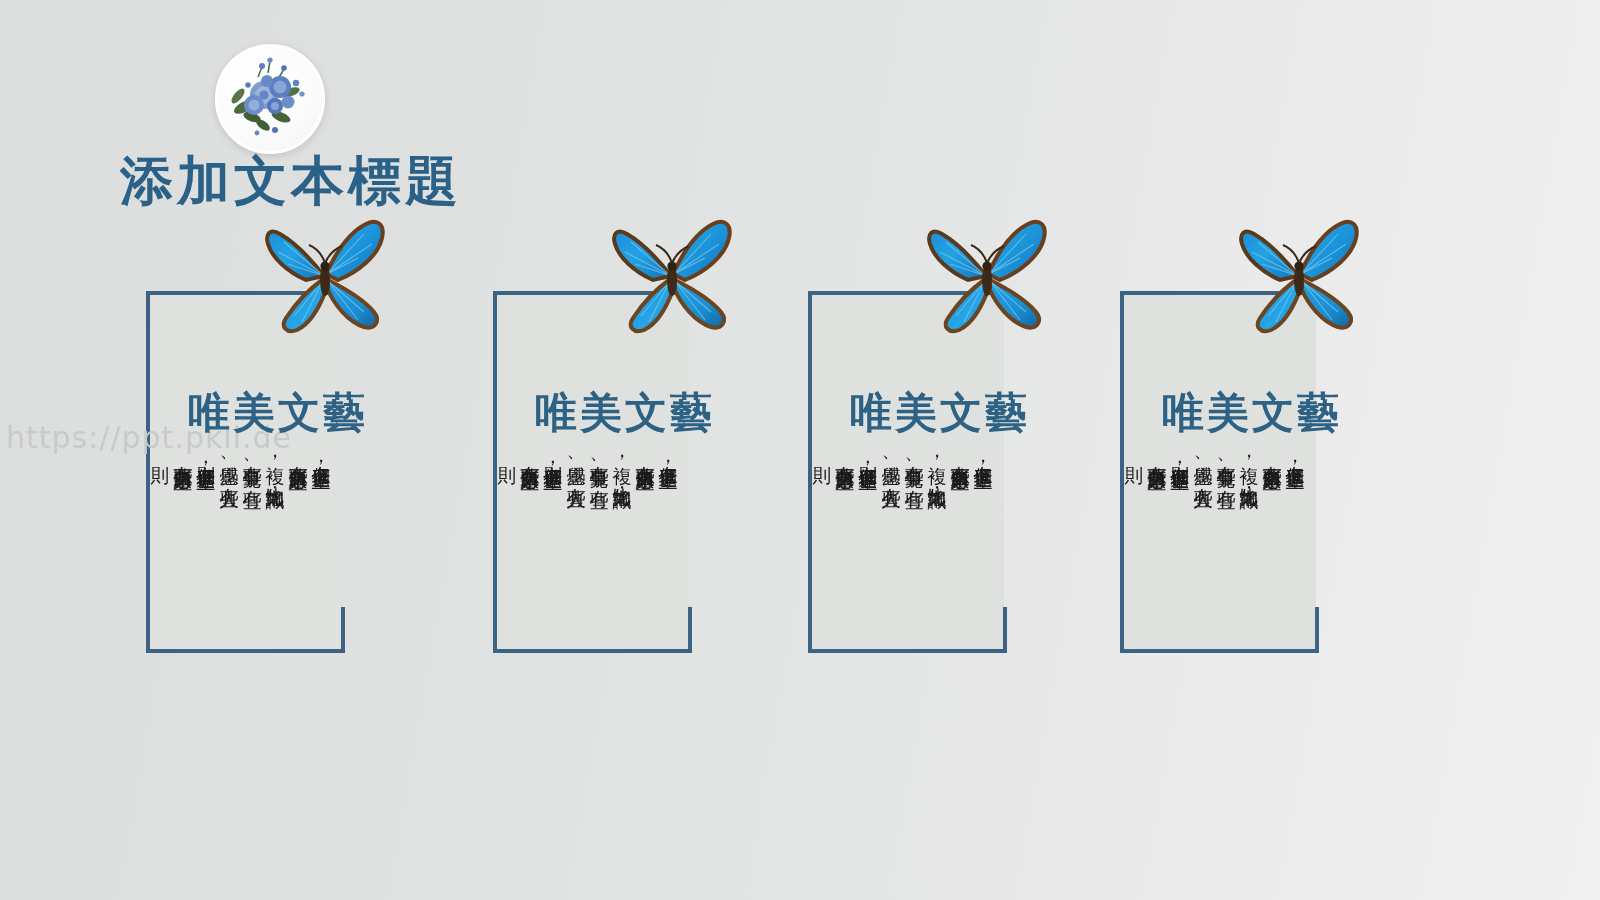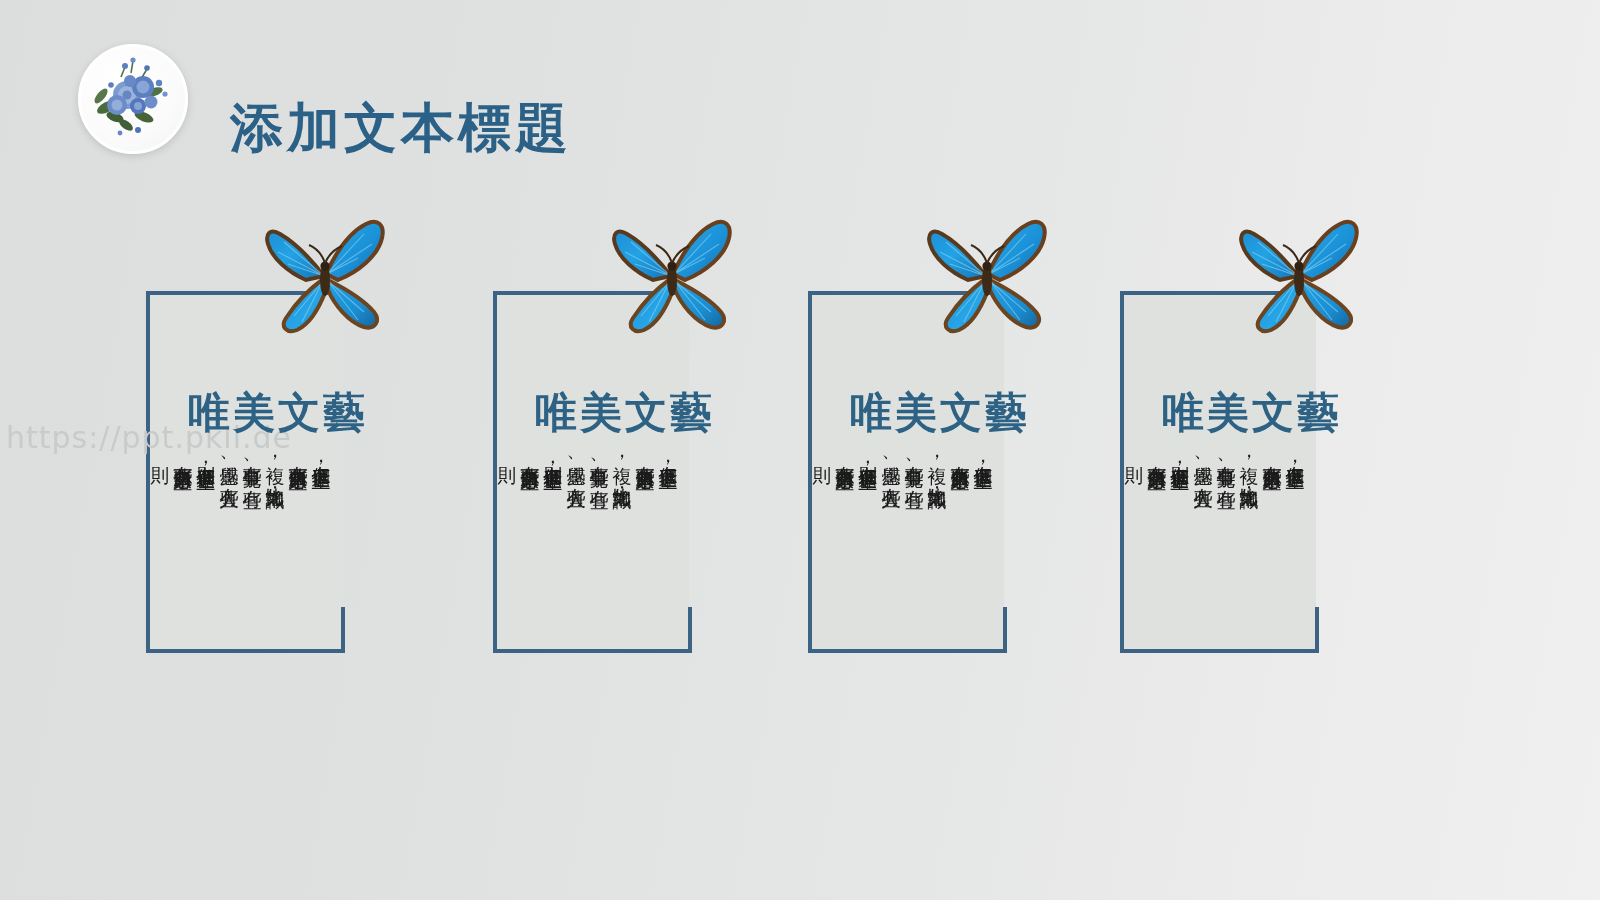--- a/index.html
+++ b/index.html
@@ -36,22 +36,23 @@
     user-select: none;
     z-index: 1;
   }
 
   
   .header {
     position: absolute;
     left: 78px;
     top: 44px;
     display: flex;
-    align-items: flex-end;
+    align-items: center;
     z-index: 6;
+    flex-direction: column;
   }
   .logo-badge {
     width: 104px;
     height: 104px;
     border-radius: 50%;
     background: radial-gradient(circle at 38% 32%, #ffffff 0%, #fbfbfb 58%, #f2f3f3 100%);
     border: 3px solid #ffffff;
     box-shadow: 0 2px 7px rgba(90,100,110,0.23);
     position: relative;
     overflow: hidden;

